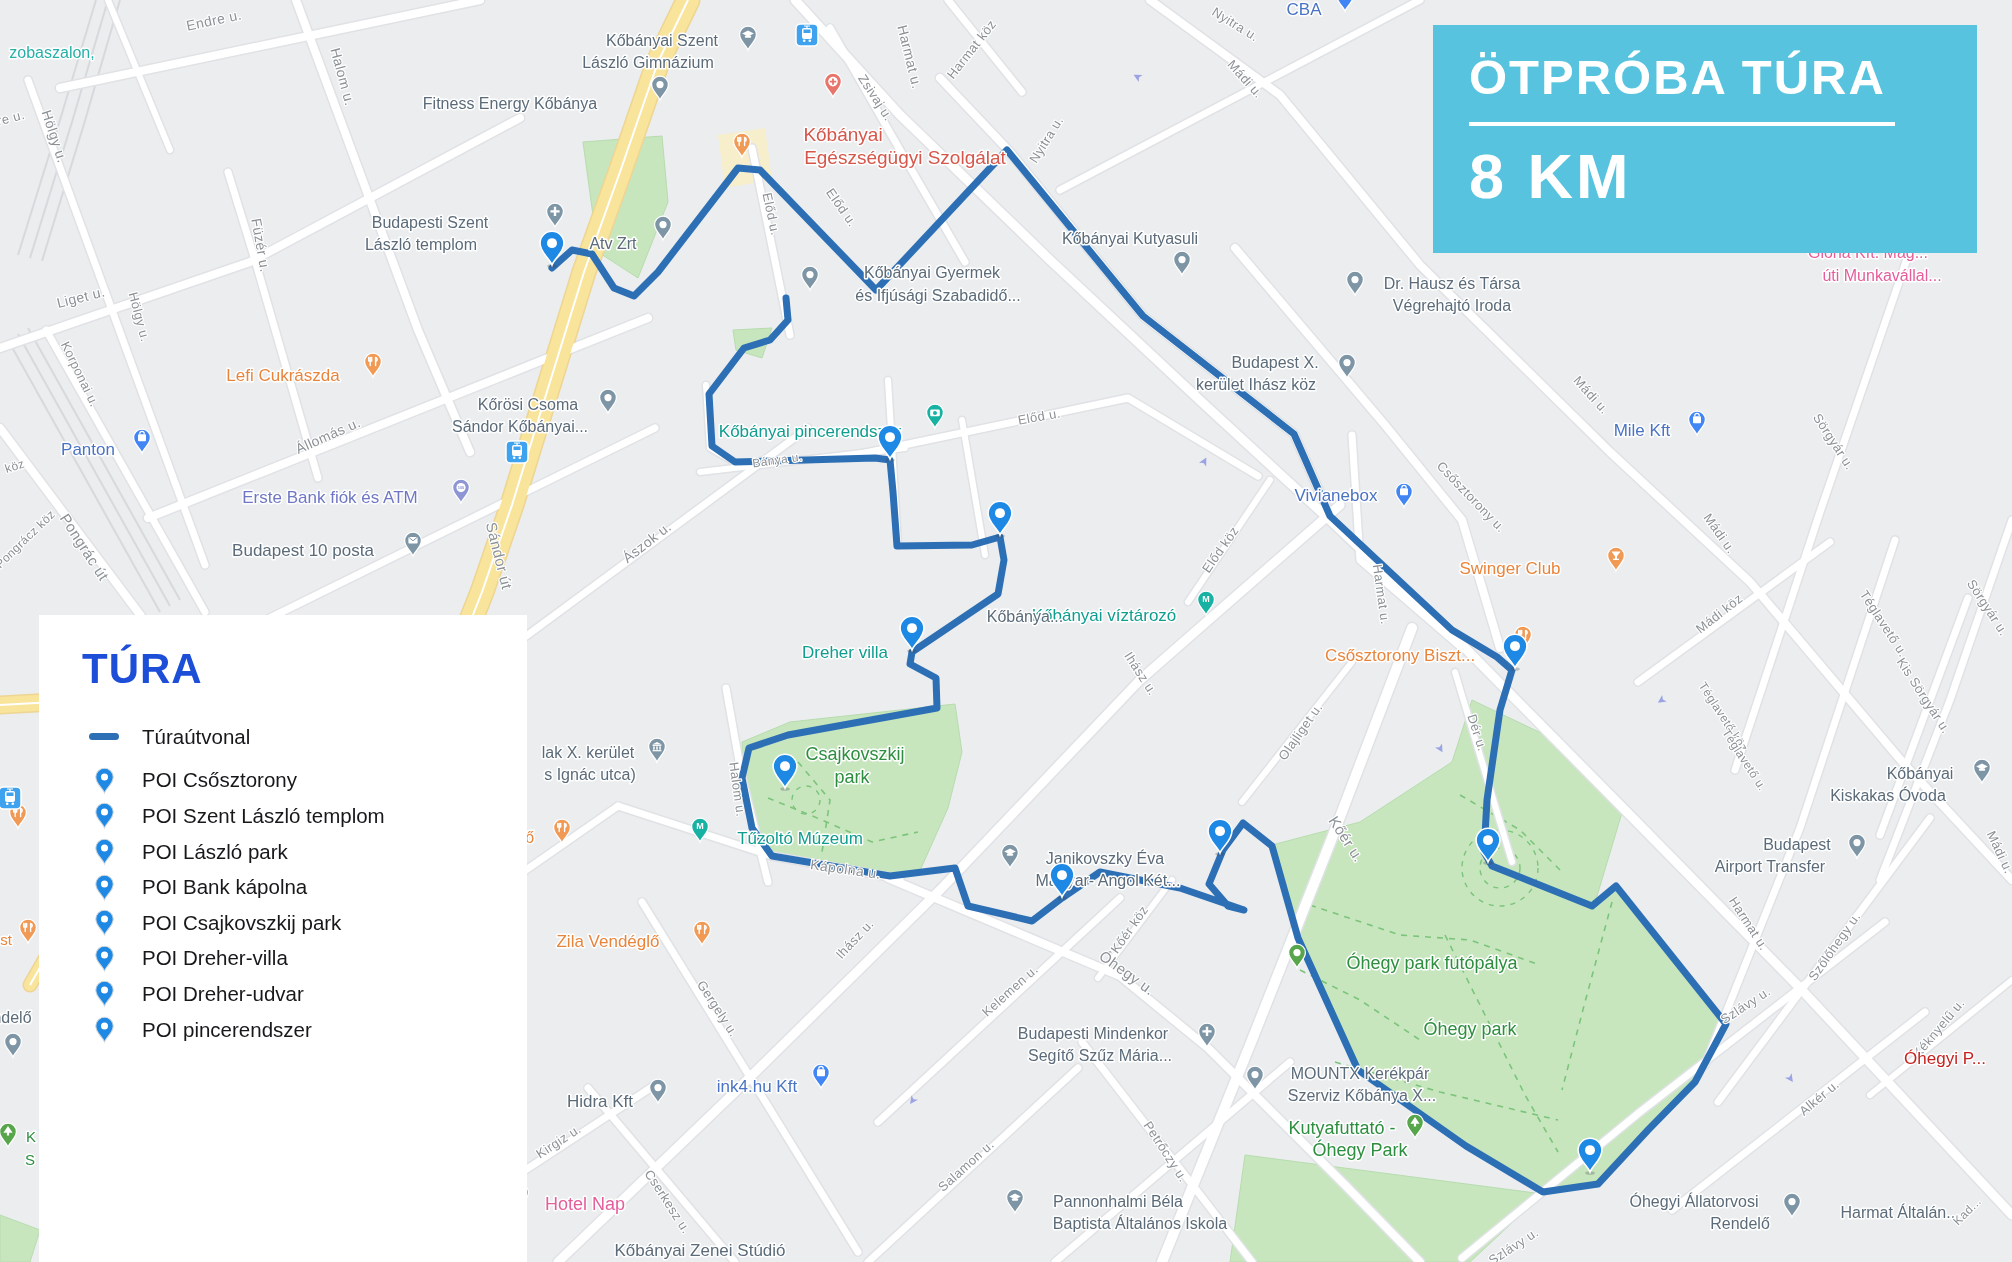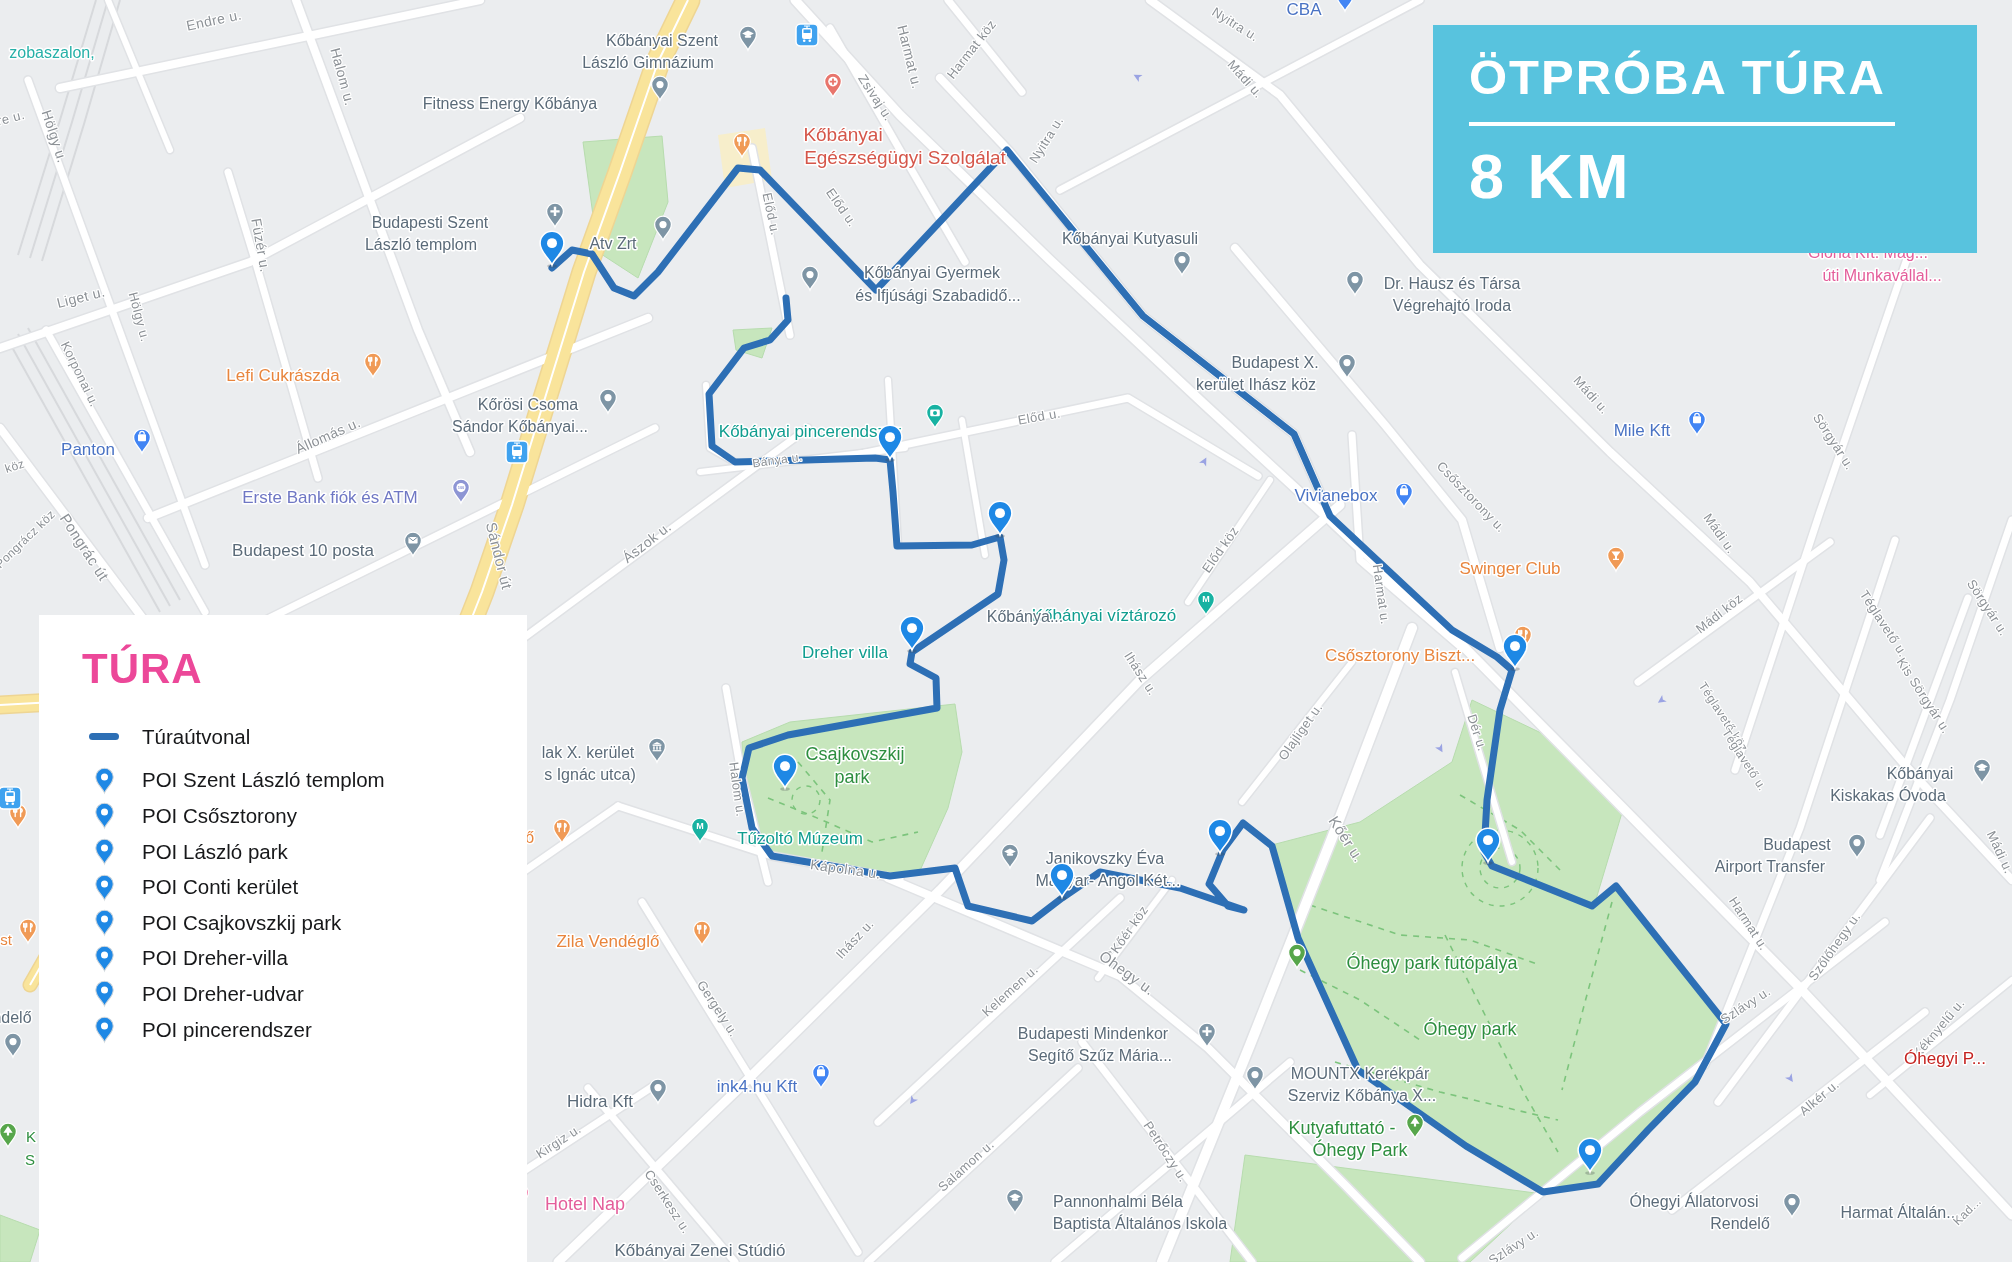--- a/index.html
+++ b/index.html
@@ -17,21 +17,21 @@
     box-sizing:border-box;padding:24px 0 0 36px;color:#ffffff;
   }
   .header-title{font-size:49px;font-weight:800;letter-spacing:2px;white-space:nowrap;}
   .header-divider{width:426px;height:4px;background:#ffffff;margin:17px 0 14px 0;}
   .header-distance{font-size:63px;font-weight:800;letter-spacing:3px;}
 
   .legend-panel{
     position:absolute;left:39px;top:615px;width:488px;height:647px;
     box-sizing:border-box;background:#ffffff;padding:30px 0 0 43px;
   }
-  .legend-title{font-size:42px;font-weight:800;color:#ec4899;letter-spacing:1px;margin-bottom:26px;}
+  .legend-title{font-size:42px;font-weight:800;color:#1d4ed8;letter-spacing:1px;margin-bottom:26px;}
   .legend-row{display:flex;align-items:center;height:35.6px;gap:16px;}
   .legend-row.first{margin-bottom:8px;}
   .legend-icon{width:44px;display:flex;justify-content:center;align-items:center;flex:0 0 44px;}
   .legend-label{font-size:20.5px;color:#17181a;white-space:nowrap;}
   .route-swatch{width:30px;height:7px;border-radius:3.5px;}
 </style>
 </head>
 <body>
 
 <svg id="map-svg" width="2012" height="1262" viewBox="0 0 2012 1262">
@@ -605,48 +605,48 @@
         </div>
         <span class="legend-label">Túraútvonal</span>
       </div>
       <div class="legend-row">
         <div class="legend-icon">
           <svg width="23" height="29" viewBox="-11 -26 22 28">
             <path d="M0 0C-1.6 -4.6 -8.4 -8.8 -8.4 -15.4A8.4 8.4 0 1 1 8.4 -15.4C8.4 -8.8 1.6 -4.6 0 0Z" fill="#1e88e5" stroke="#cfd6db" stroke-width="1"></path>
             <circle cx="0" cy="-15.4" r="3.4" fill="#fff"></circle>
           </svg>
         </div>
+        <span class="legend-label">POI Csősztorony</span>
+      </div>
+      <div class="legend-row">
+        <div class="legend-icon">
+          <svg width="23" height="29" viewBox="-11 -26 22 28">
+            <path d="M0 0C-1.6 -4.6 -8.4 -8.8 -8.4 -15.4A8.4 8.4 0 1 1 8.4 -15.4C8.4 -8.8 1.6 -4.6 0 0Z" fill="#1e88e5" stroke="#cfd6db" stroke-width="1"></path>
+            <circle cx="0" cy="-15.4" r="3.4" fill="#fff"></circle>
+          </svg>
+        </div>
         <span class="legend-label">POI Szent László templom</span>
       </div>
       <div class="legend-row">
         <div class="legend-icon">
           <svg width="23" height="29" viewBox="-11 -26 22 28">
             <path d="M0 0C-1.6 -4.6 -8.4 -8.8 -8.4 -15.4A8.4 8.4 0 1 1 8.4 -15.4C8.4 -8.8 1.6 -4.6 0 0Z" fill="#1e88e5" stroke="#cfd6db" stroke-width="1"></path>
             <circle cx="0" cy="-15.4" r="3.4" fill="#fff"></circle>
           </svg>
         </div>
-        <span class="legend-label">POI Csősztorony</span>
-      </div>
-      <div class="legend-row">
-        <div class="legend-icon">
-          <svg width="23" height="29" viewBox="-11 -26 22 28">
-            <path d="M0 0C-1.6 -4.6 -8.4 -8.8 -8.4 -15.4A8.4 8.4 0 1 1 8.4 -15.4C8.4 -8.8 1.6 -4.6 0 0Z" fill="#1e88e5" stroke="#cfd6db" stroke-width="1"></path>
-            <circle cx="0" cy="-15.4" r="3.4" fill="#fff"></circle>
-          </svg>
-        </div>
         <span class="legend-label">POI László park</span>
       </div>
       <div class="legend-row">
         <div class="legend-icon">
           <svg width="23" height="29" viewBox="-11 -26 22 28">
             <path d="M0 0C-1.6 -4.6 -8.4 -8.8 -8.4 -15.4A8.4 8.4 0 1 1 8.4 -15.4C8.4 -8.8 1.6 -4.6 0 0Z" fill="#1e88e5" stroke="#cfd6db" stroke-width="1"></path>
             <circle cx="0" cy="-15.4" r="3.4" fill="#fff"></circle>
           </svg>
         </div>
-        <span class="legend-label">POI Conti kerület</span>
+        <span class="legend-label">POI Bank kápolna</span>
       </div>
       <div class="legend-row">
         <div class="legend-icon">
           <svg width="23" height="29" viewBox="-11 -26 22 28">
             <path d="M0 0C-1.6 -4.6 -8.4 -8.8 -8.4 -15.4A8.4 8.4 0 1 1 8.4 -15.4C8.4 -8.8 1.6 -4.6 0 0Z" fill="#1e88e5" stroke="#cfd6db" stroke-width="1"></path>
             <circle cx="0" cy="-15.4" r="3.4" fill="#fff"></circle>
           </svg>
         </div>
         <span class="legend-label">POI Csajkovszkij park</span>
       </div>

